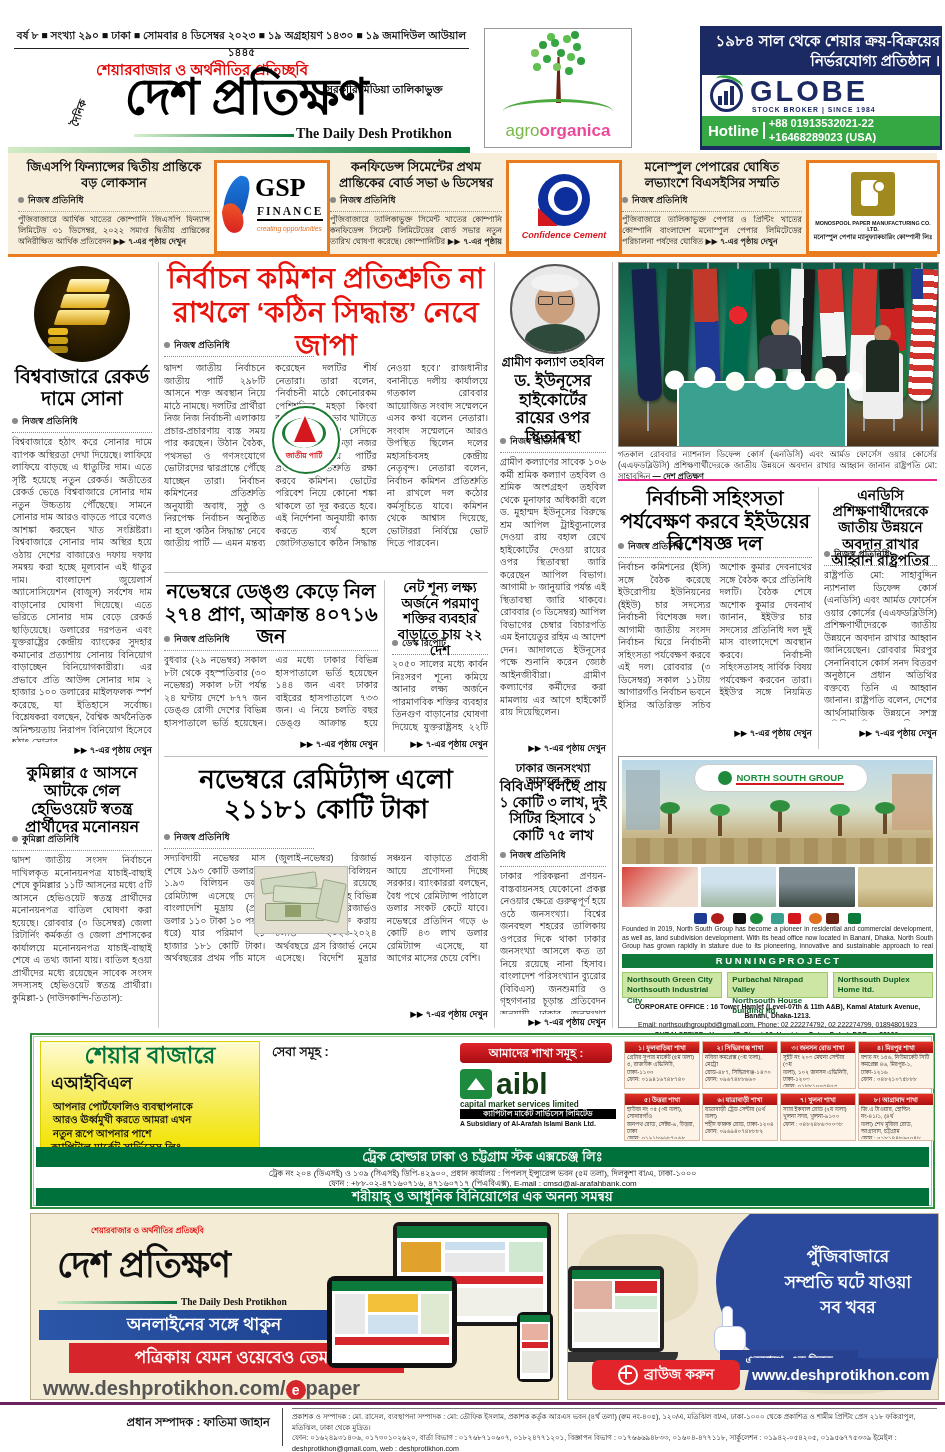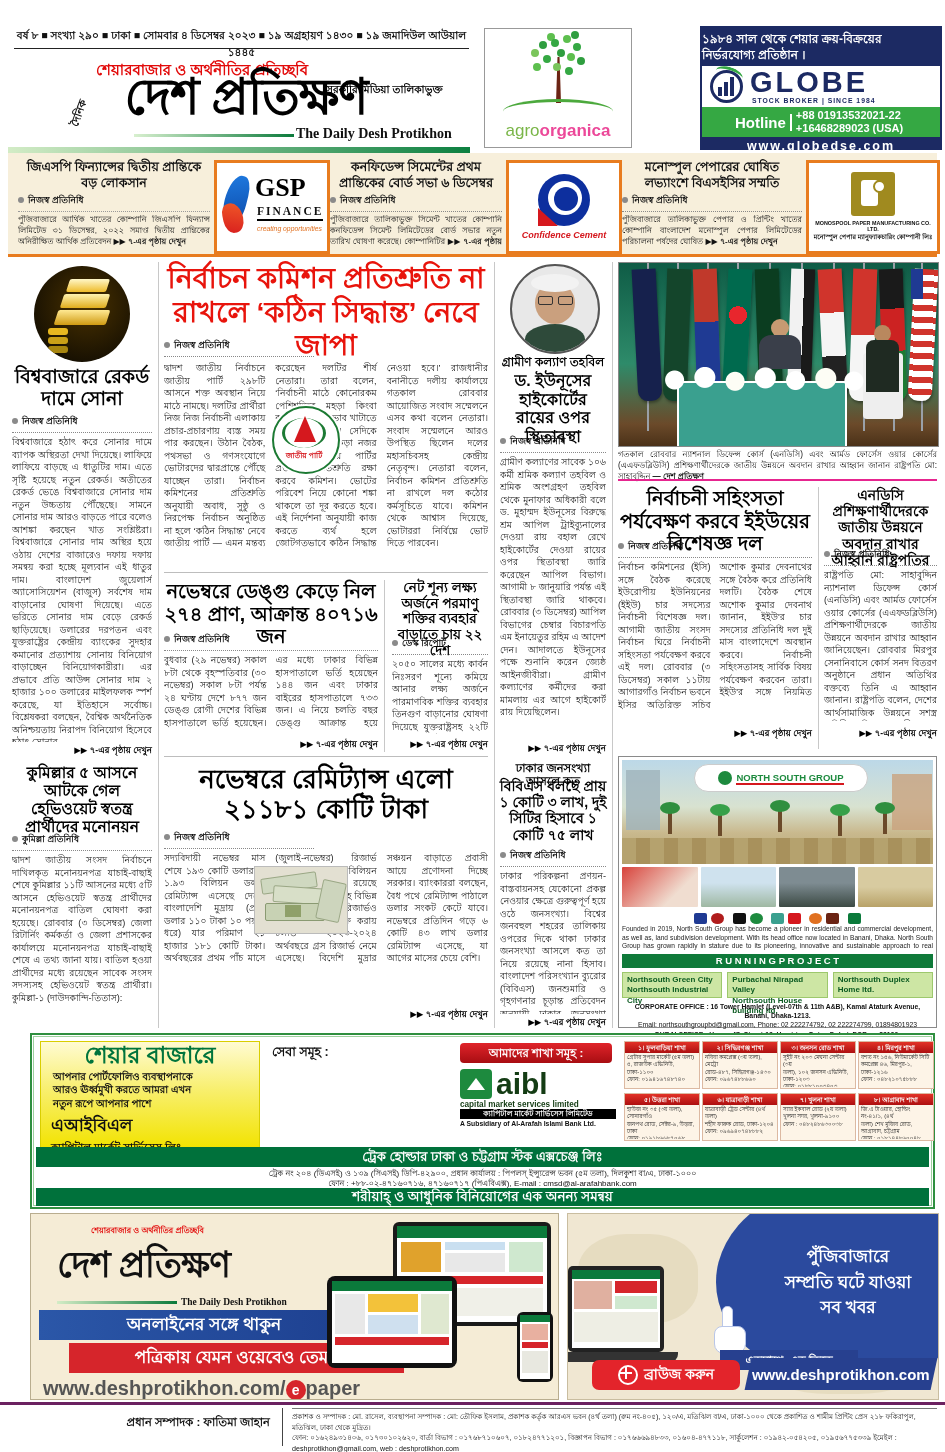--- a/index.html
+++ b/index.html
@@ -57,36 +57,36 @@
         16px 14px 0 #5dbf4e,-8px 16px 0 #35a843,26px 18px 0 #2f9e3f,-18px 24px 0 #5dbf4e,2px 24px 0 #7ac55b,
         14px 28px 0 #35a843,-4px -6px 0 #5dbf4e,20px -8px 0 #2f9e3f;"></div>
       <div class="abs" style="left:18px;top:70px;width:110px;height:22px;border-top:3px solid #4ca93d;border-radius:50%;"></div>
     </div>
     <div class="abs" style="left:0;top:92px;width:100%;text-align:center;font-size:17px;">
       <span style="color:#7ab648;">agro</span><span style="color:#ec4899;font-weight:bold;">organica</span>
     </div>
   </div>
 
   <div class="abs" style="left:700px;top:26px;width:238px;height:120px;background:#1c2a63;border:2px solid #1c2a63;">
-    <div style="color:#fff;font-size:12px;font-weight:bold;text-align:left;line-height:1.35;padding-top:3px;">
+    <div style="color:#fff;font-size:15px;font-weight:bold;text-align:right;line-height:1.35;padding-top:3px;">
       <div>১৯৮৪ সাল থেকে শেয়ার ক্রয়-বিক্রয়ের</div>
         <div>নির্ভরযোগ্য প্রতিষ্ঠান ।</div>
     </div>
     <div style="background:#fff;height:41px;margin-top:3px;position:relative;">
       <div class="abs" style="left:8px;top:4px;width:33px;height:33px;border-radius:50%;border:3px solid #1c2a63;box-sizing:border-box;">
         <div class="abs" style="left:5px;bottom:4px;width:4px;height:9px;background:#1c2a63;"></div>
         <div class="abs" style="left:11px;bottom:4px;width:4px;height:14px;background:#1c2a63;"></div>
         <div class="abs" style="left:17px;bottom:4px;width:4px;height:19px;background:#1c2a63;"></div>
         <div class="abs" style="left:2px;top:-6px;width:28px;height:12px;border-top:3px solid #35a843;border-radius:50%;transform:rotate(18deg);"></div>
       </div>
       <div class="abs" style="left:48px;top:0px;font-size:29px;font-weight:900;color:#1c2a63;letter-spacing:3px;">GLOBE</div>
       <div class="abs" style="left:50px;top:31px;font-size:6.8px;font-weight:bold;color:#1c2a63;letter-spacing:1px;">STOCK BROKER  |  SINCE 1984</div>
     </div>
     <div style="background:#35a843;height:30px;display:flex;align-items:center;">
-      <span style="color:#fff;font-size:15px;font-weight:bold;padding:0 4px 0 6px;border-right:2px solid #fff;margin-left:27px;">Hotline</span>
+      <span style="color:#fff;font-size:15px;font-weight:bold;padding:0 4px 0 6px;border-right:2px solid #fff;">Hotline</span>
       <span style="color:#fff;font-size:11px;font-weight:bold;line-height:1.2;padding-left:4px;">
         <div>+88 01913532021-22</div>
           <div>+16468289023 (USA)</div>
       </span>
     </div>
     <div style="color:#fff;font-size:12.5px;font-weight:bold;text-align:center;letter-spacing:2px;padding-top:2px;">www.globedse.com</div>
   </div>
 
   <div class="abs" style="left:8px;top:153px;width:929px;height:101px;background:#f7efdb;border-bottom:3px solid #e87c1f;"></div>
 
@@ -340,26 +340,26 @@
       <div style="font-weight:bold;">CORPORATE OFFICE : 16 Tower Hamlet  (Level-07th &amp; 11th  A&amp;B), Kamal Ataturk Avenue, Banani, Dhaka-1213.</div>
       <div>Email: northsouthgroupbd@gmail.com, Phone: 02 222274792, 02 222274799, 01894801923</div>
       <div style="font-weight:bold;">DUBAI OFFICE : House-47, Street-12, Hamiriya, Deira, Dubai. POBox: 83129.</div>
     </div>
   </div>
 
   <div class="abs" style="left:30px;top:1033px;width:905px;height:176px;border:2px solid #2f8f3f;box-shadow:0 0 0 1px #fff inset,0 0 0 2px #9fcf9f inset;background:#fff;box-sizing:border-box;">
 
     <div class="abs" style="left:8px;top:6px;width:218px;height:106px;background:linear-gradient(180deg,#fffbd2,#f8ef6e 45%,#f2e300);border:1px solid #d9ce00;">
       <div style="font-size:23px;font-weight:900;color:#00743c;text-align:center;line-height:1.1;margin-top:1px;">শেয়ার বাজারে</div>
+      <div style="font-size:17px;font-weight:900;padding-left:10px;margin-top:2px;">এআইবিএল</div>
       <div style="font-size:10px;font-weight:bold;color:#111;padding-left:12px;line-height:1.32;margin-top:2px;">
         <div>আপনার পোর্টফোলিও ব্যবস্থাপনাকে</div>
           <div>আরও ঊর্ধ্বমুখী করতে আমরা এখন</div>
           <div>নতুন রূপে আপনার পাশে</div>
       </div>
-      <div style="font-size:17px;font-weight:900;padding-left:10px;margin-top:2px;">এআইবিএল</div>
       <div style="font-size:10.5px;font-weight:bold;padding-left:10px;">ক্যাপিটাল মার্কেট সার্ভিসেস লিঃ</div>
     </div>
 
     <div class="abs" style="left:240px;top:8px;width:178px;">
       <div style="font-size:12.5px;font-weight:bold;margin-bottom:5px;">সেবা সমূহ :</div>
     </div>
 
     <div class="abs" style="left:428px;top:8px;width:152px;height:20px;background:linear-gradient(#e0242a,#a80d12);border-radius:4px;color:#fff;font-size:11.5px;font-weight:bold;text-align:center;line-height:20px;">আমাদের শাখা সমূহ :</div>
     <div class="abs" style="left:428px;top:34px;width:156px;">
       <div style="display:flex;align-items:center;gap:4px;">

